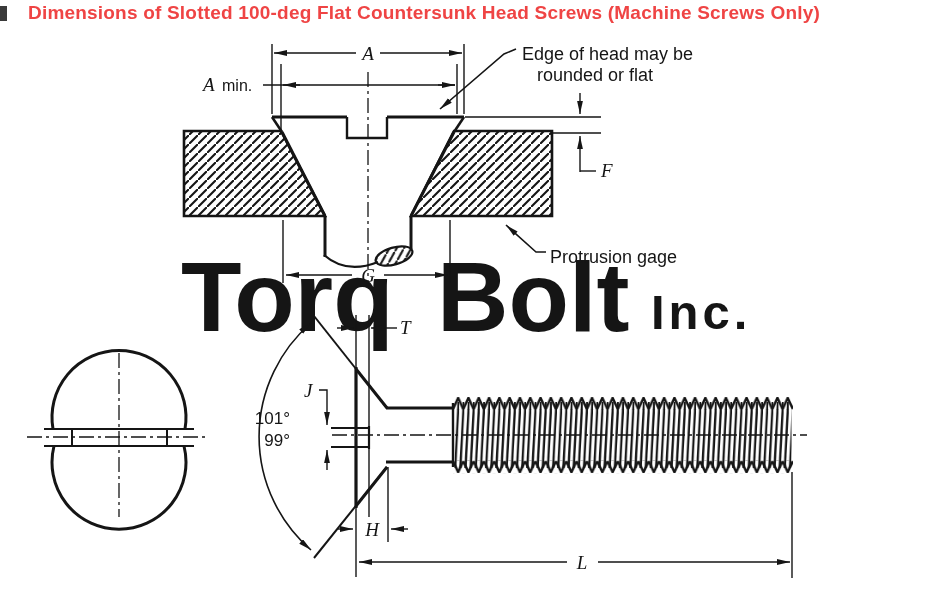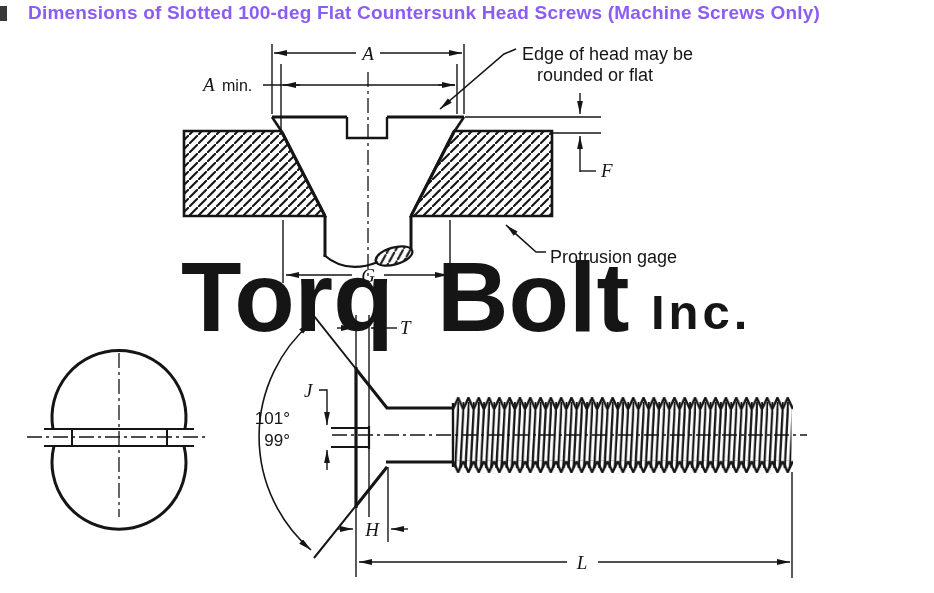--- a/index.html
+++ b/index.html
@@ -1,20 +1,20 @@
 <!DOCTYPE html>
 <html><head>
 <meta charset="utf-8">
 <style>
   html,body{margin:0;padding:0;background:#ffffff;}
   #page{position:relative;width:934px;height:593px;background:#ffffff;overflow:hidden;
         font-family:"Liberation Sans",sans-serif;}
   #title-bar{position:absolute;left:28px;top:2px;width:906px;
              font-family:"Liberation Sans",sans-serif;
-             font-size:19px;font-weight:bold;color:#8b5cf6;letter-spacing:0.2px;white-space:nowrap;}
+             font-size:19px;font-weight:bold;color:#ef4444;letter-spacing:0.2px;white-space:nowrap;}
   #title-edge-mark{position:absolute;left:0;top:6px;width:7px;height:15px;background:#3a3a3a;}
   svg{position:absolute;left:0;top:0;}
   text{font-family:"Liberation Sans",sans-serif;fill:#151515;}
   .dimletter{font-family:"Liberation Serif",serif;font-style:italic;font-size:19px;}
   .note{font-size:18px;}
   .small-note{font-size:16px;}
   .angle{font-size:17px;}
   .wm-big{font-family:"Liberation Sans",sans-serif;font-weight:bold;font-size:99px;}
   .wm-small{font-family:"Liberation Sans",sans-serif;font-weight:bold;font-size:49px;letter-spacing:4px;}
 </style>

